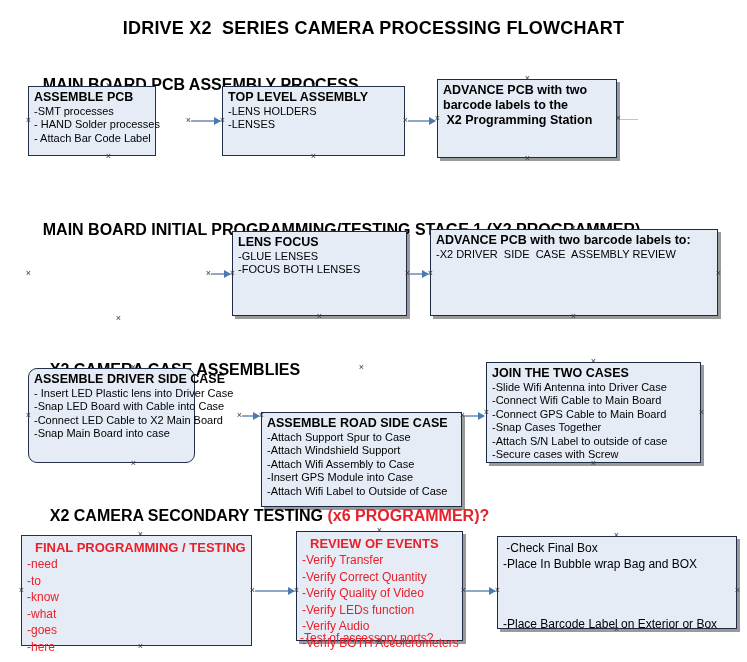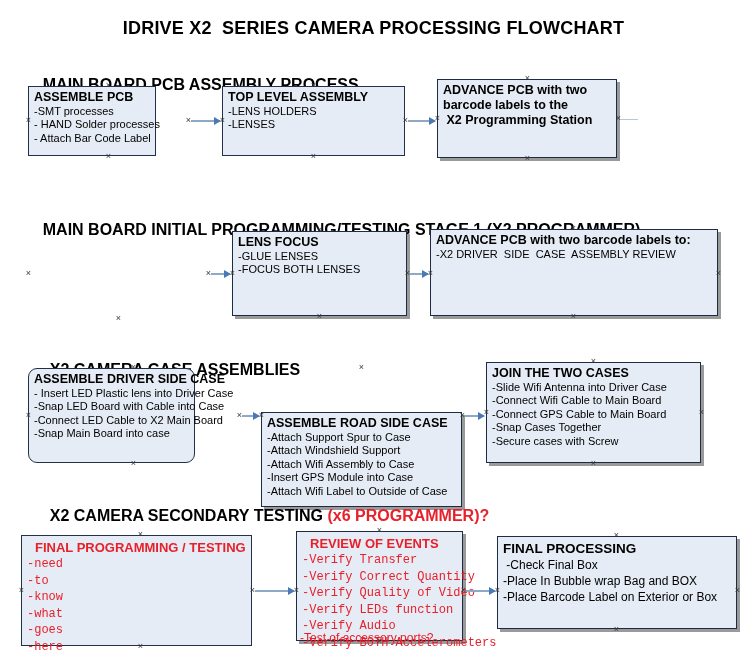--- a/index.html
+++ b/index.html
@@ -64,21 +64,21 @@
   }
   .pbox .bline {
     font-size: 11px;
     color: #000;
     line-height: 13.4px;
     white-space: pre;
   }
   .pbox.red .bhead { color: #e8202a; }
   .pbox.red .bline { color: #e8202a; }
   .pbox.red .bhead { font-size: 13px; line-height: 17px; padding-left: 8px; }
-  .pbox.red .bline { font-size: 12px; line-height: 16.5px; font-family: Liberation Mono, monospace; }
+  .pbox.red .bline { font-size: 12px; line-height: 16.5px; }
 
   
   .overflow-line {
     position: absolute;
     font-size: 12px;
     color: #e8202a;
     white-space: pre;
     line-height: 16.5px;
   }
 
@@ -230,20 +230,21 @@
   <div class="hx" style="left:459px; top:412px;"></div>
 
   <div class="conn" style="left:465px; top:415px; width:19px;"></div>
 
   <div class="pbox shadow" style="left:486px; top:362px; width:215px; height:101px;">
     <div class="bhead">JOIN THE TWO CASES</div>
     <div class="bline">-Slide Wifi Antenna into Driver Case</div>
     <div class="bline">-Connect Wifi Cable to Main Board</div>
     <div class="bline">-Connect GPS Cable to Main Board</div>
     <div class="bline">-Snap Cases Together</div>
+    <div class="bline">-Attach S/N Label to outside of case</div>
     <div class="bline">-Secure cases with Screw</div>
   </div>
   <div class="hx" style="left:590px; top:358px;"></div>
   <div class="hx" style="left:590px; top:460px;"></div>
   <div class="hx" style="left:483px; top:409px;"></div>
   <div class="hx" style="left:698px; top:409px;"></div>
 
   <div class="section-head" style="left:32px; top:489px;">
     <span>X2 CAMERA SECONDARY TESTING </span><span class="accent">(x6 PROGRAMMER)?</span>
   </div>
@@ -275,23 +276,22 @@
   </div>
   <div class="overflow-line" style="left:300px; top:630px;">-Test of accessory ports?</div>
   <div class="hx" style="left:376px; top:527px;"></div>
   <div class="hx" style="left:376px; top:638px;"></div>
   <div class="hx" style="left:293px; top:587px;"></div>
   <div class="hx" style="left:460px; top:587px;"></div>
 
   <div class="conn" style="left:466px; top:590px; width:29px;"></div>
 
   <div class="pbox shadow" style="left:497px; top:536px; width:240px; height:93px;">
-    <div class="bhead big" style="font-size:13.5px;line-height:17px;">FINAL PROCESSING</div>
     <div class="bline" style="font-size:12px;line-height:16px;"> -Check Final Box</div>
     <div class="bline" style="font-size:12px;line-height:16px;">-Place In Bubble wrap Bag and BOX</div>
-    <div class="bline" style="font-size:12px;line-height:16px;">-Place Barcode Label on Exterior or Box</div>
+    <div class="bline" style="font-size:12px;line-height:16px;margin-top:44px;">-Place Barcode Label on Exterior or Box</div>
   </div>
   <div class="hx" style="left:613px; top:532px;"></div>
   <div class="hx" style="left:613px; top:626px;"></div>
   <div class="hx" style="left:494px; top:587px;"></div>
   <div class="hx" style="left:734px; top:587px;"></div>
 
 </div>
 
 </body></html>

